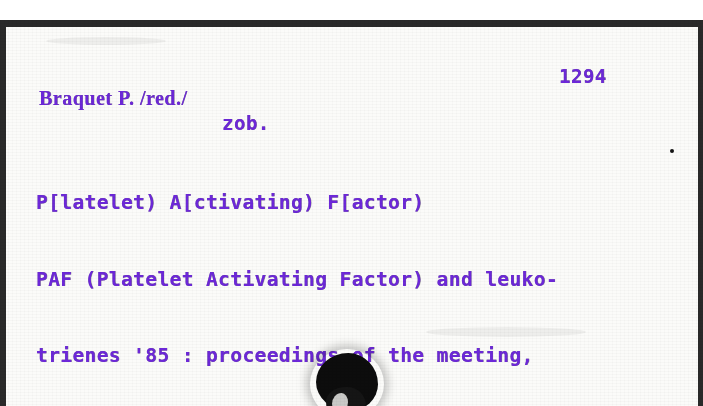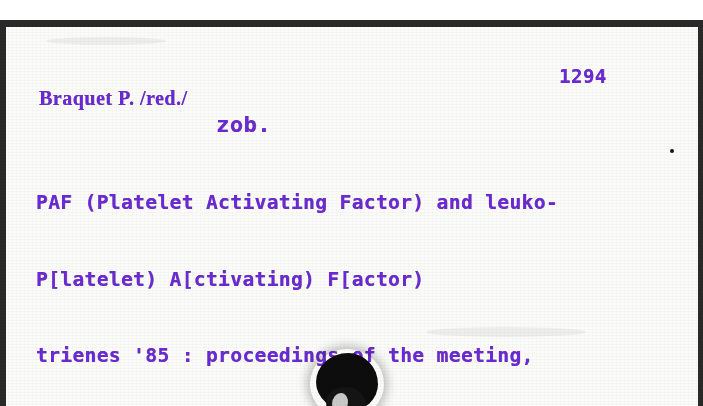--- a/index.html
+++ b/index.html
@@ -66,23 +66,23 @@
     top: 60px;
     font-size: 20px;
     font-family: Liberation Serif, serif;
   }
   #volume {
     left: 460px;
     top: 62px;
     font-size: 19px;
   }
   #zob {
-    left: 210px;
+    left: 216px;
     top: 85px;
-    font-size: 22px;
+    font-size: 19px;
   }
 
   
   #body-lines {
     position: absolute;
     left: 30px;
     top: 112px;
     width: 650px;
     font-size: 19.5px;
     font-weight: bold;
@@ -174,22 +174,22 @@
     <div class="smudge" style="left:420px; top:300px; width:160px; height:10px;"></div>
 
     <div class="txt" id="callnumber">1294</div>
 
     <div class="txt" id="author">Braquet P. /red./</div>
 
 
     <div class="txt" id="zob">zob.</div>
 
     <div id="body-lines">
+      <span class="bodyline">P[latelet) A[ctivating) F[actor)</span>
       <span class="bodyline">PAF (Platelet Activating Factor) and leuko-</span>
-      <span class="bodyline">P[latelet) A[ctivating) F[actor)</span>
       <span class="bodyline">trienes '85 : proceedings of the meeting,</span>
       <span class="bodyline">Paris, September 27, 1985 / ed. P. Braquet</span>
       
       
       
       
     </div>
 
     <div id="speck"></div>
 

